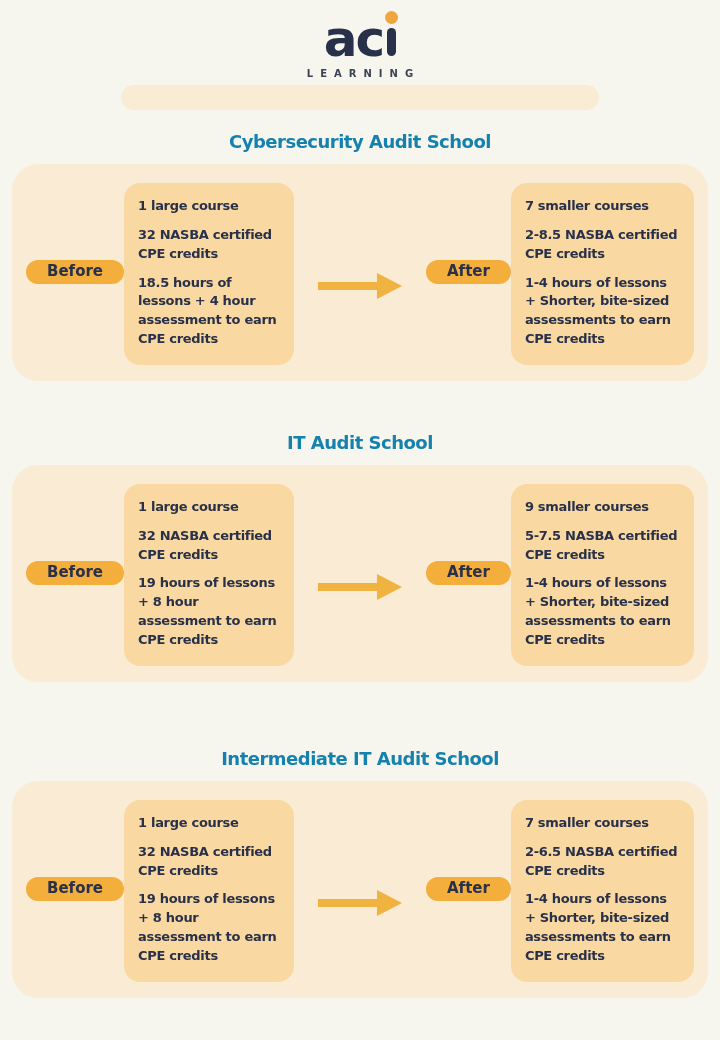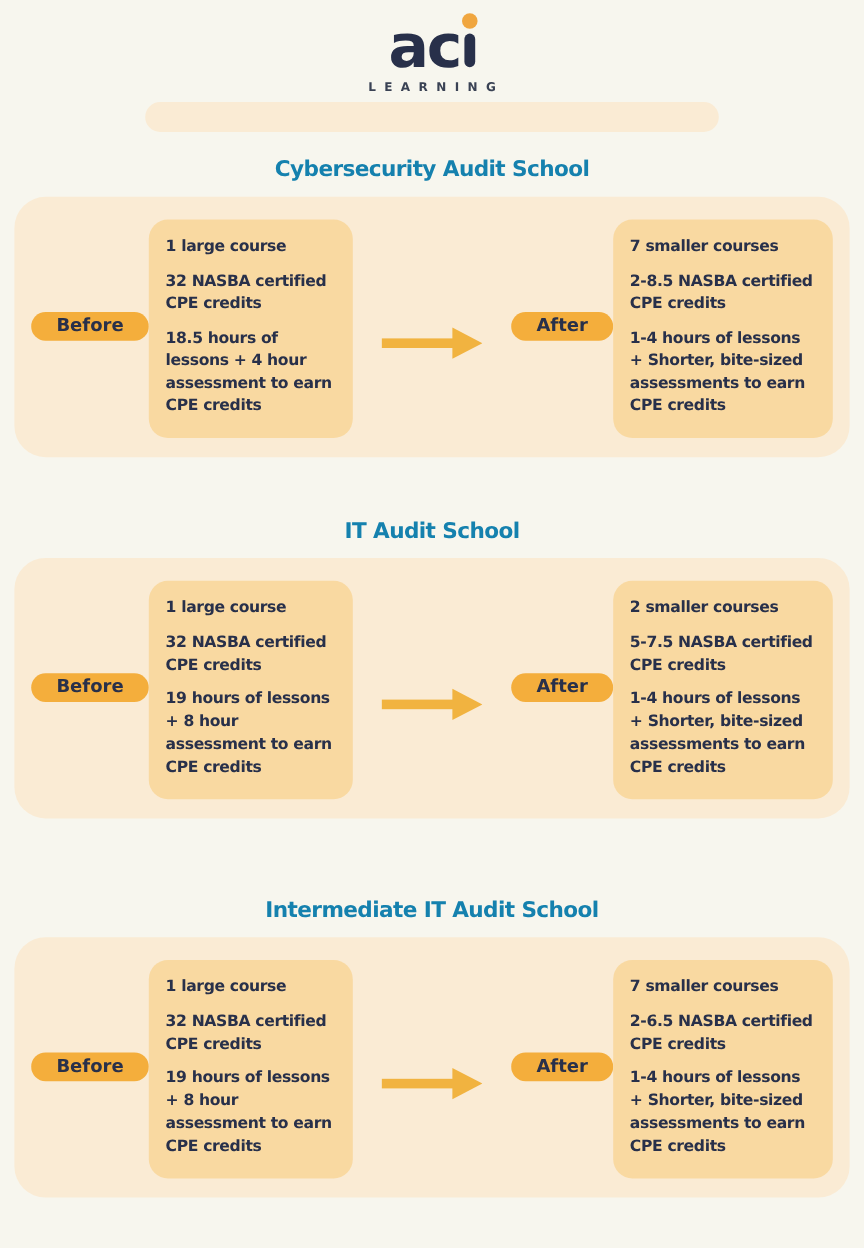--- a/index.html
+++ b/index.html
@@ -197,21 +197,21 @@
       </div>
       <div class="arrow-wrap">
         <svg width="84" height="30" viewBox="0 0 84 30">
           <rect x="0" y="11" width="61" height="8" fill="#F1B340"></rect>
           <polygon points="59,2 84,15 59,28" fill="#F1B340"></polygon>
         </svg>
       </div>
       <div class="col">
         <span class="badge">After</span>
         <div class="card">
-          <p>2 smaller courses</p>
+          <p>9 smaller courses</p>
           <p>5-7.5 NASBA certified CPE credits</p>
           <p>1-4 hours of lessons + Shorter, bite-sized assessments to earn CPE credits</p>
         </div>
       </div>
     </div>
   </section>
 
   <section class="course">
     <h2 class="course-title">Intermediate IT Audit School</h2>
     <div class="panel">

